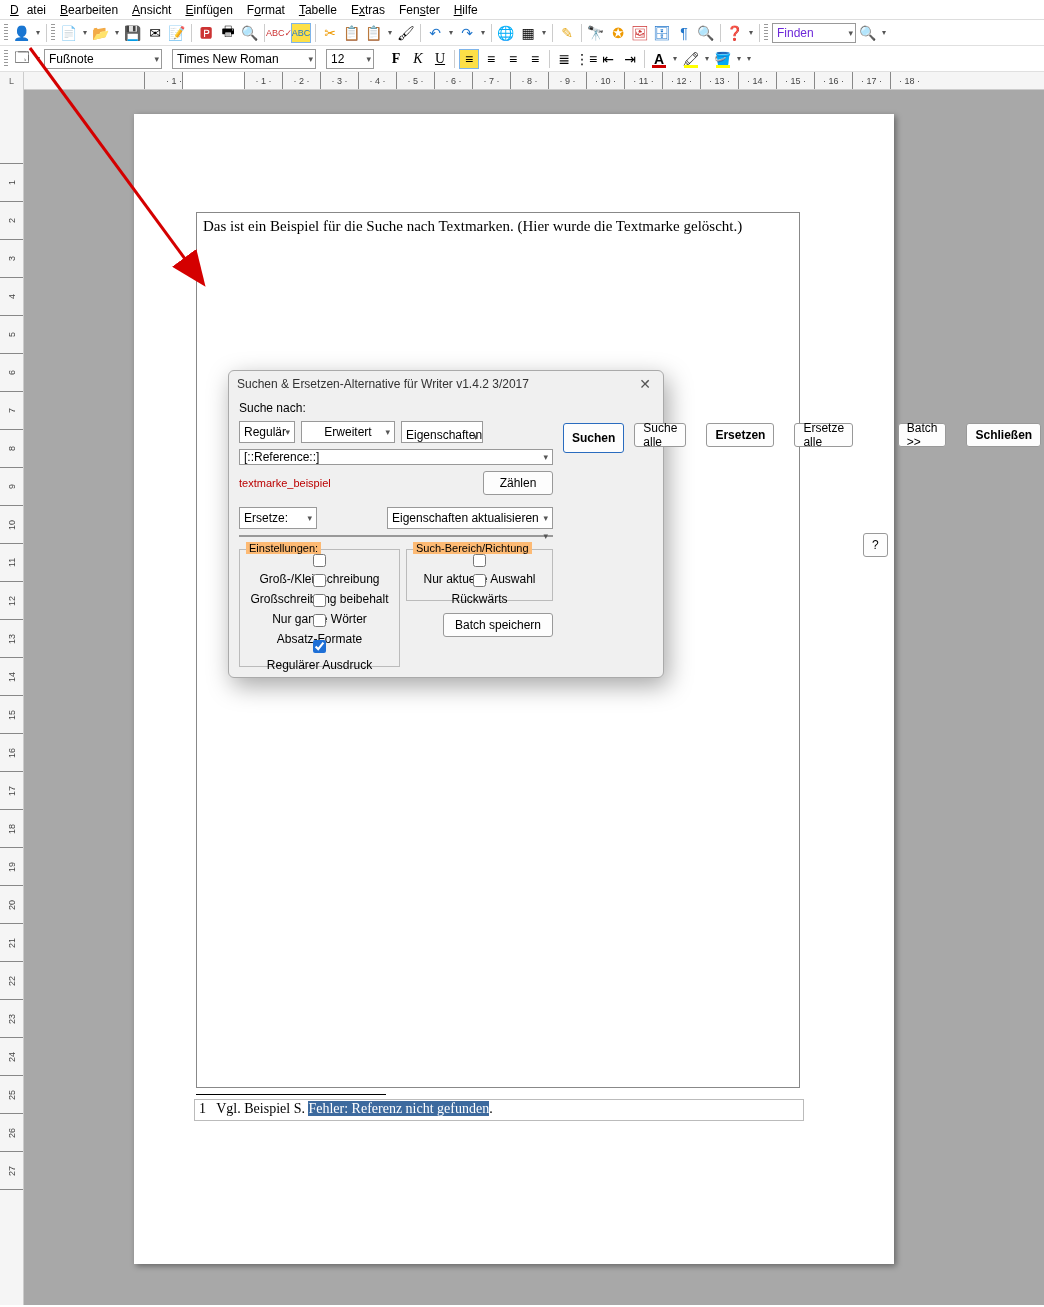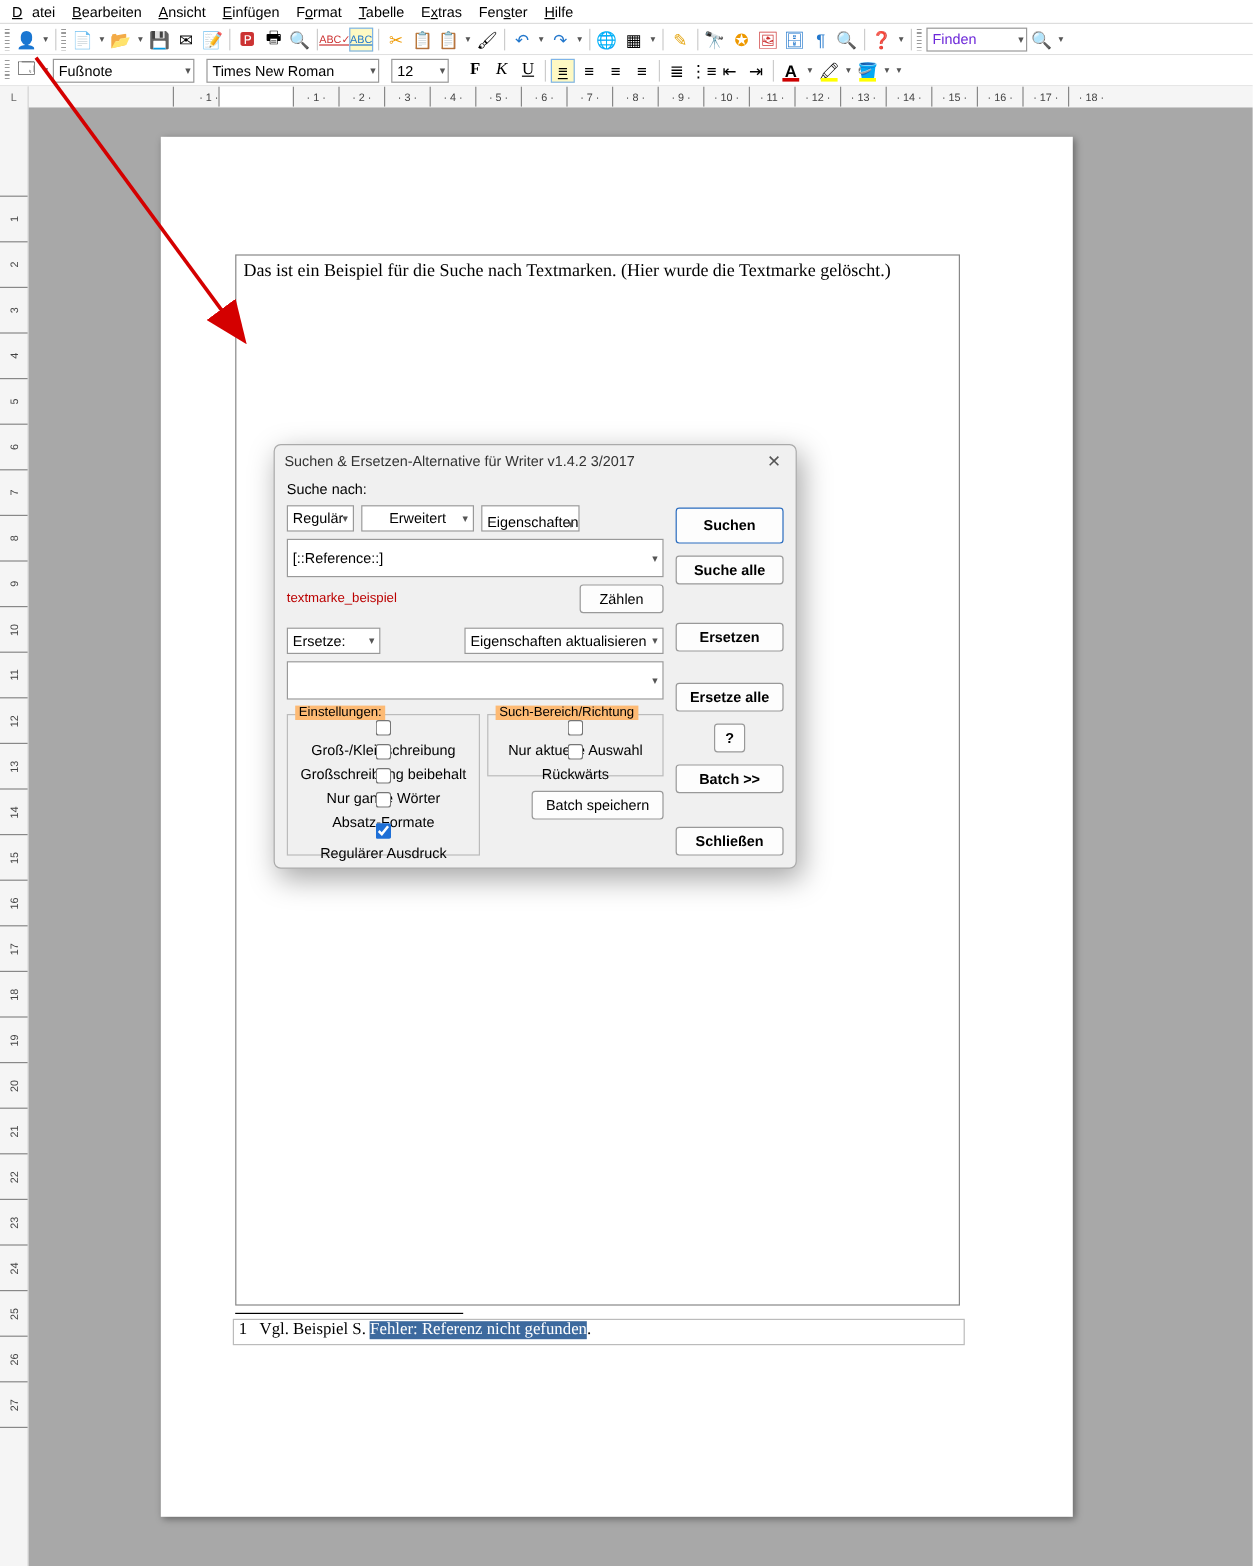--- a/index.html
+++ b/index.html
@@ -8,21 +8,21 @@
 
 .menubar { display: flex; gap: 6px; padding: 2px 6px; background: #fff; border-bottom: 1px solid #ddd; height: 20px; }
 .menubar span { padding: 1px 4px; cursor: default; }
 .menubar u { text-decoration: underline; }
 
 
 .toolbar { display: flex; align-items: center; gap: 2px; padding: 2px 4px; background: #fff; border-bottom: 1px solid #e0e0e0; height: 26px; }
 .tb-grip { width: 4px; height: 18px; background: repeating-linear-gradient(to bottom, #999 0, #999 1px, transparent 1px, transparent 3px); margin-right: 2px; }
 .tb-sep { width: 1px; height: 18px; background: #ccc; margin: 0 2px; }
 .tb-btn { width: 20px; height: 20px; display: flex; align-items: center; justify-content: center; border: 1px solid transparent; font-size: 14px; cursor: pointer; }
-.tb-btn.pressed { border-color: #7eb4ea; background: #fef9c3; text-decoration: underline; }
+.tb-btn.pressed { border-color: #7eb4ea; background: #fde047; }
 .tb-dd { width: 8px; height: 20px; display: flex; align-items: center; justify-content: center; font-size: 8px; color: #555; }
 .combo { height: 20px; border: 1px solid #999; background: #fff; display: flex; align-items: center; padding: 0 4px; font-size: 12px; position: relative; }
 .combo .arrow { position: absolute; right: 2px; font-size: 9px; color: #555; }
 
 
 .hruler-wrap { display: flex; height: 18px; border-bottom: 1px solid #ccc; }
 .corner { width: 24px; height: 18px; border-right: 1px solid #ccc; display:flex; align-items:center; justify-content:center; font-size:9px; color:#666; background:#f5f5f5; }
 .hruler { flex: 1; background: #f5f5f5; position: relative; font-size: 9px; color: #444; overflow: hidden; }
 .hruler-inner { position: absolute; left: 120px; top: 0; height: 100%; display: flex; }
 .hruler-cm { width: 38px; text-align: center; border-left: 1px solid #888; height: 100%; line-height: 18px; }
@@ -88,21 +88,21 @@
   <span class="tb-btn" style="color:#e6a817;">📂</span>
     <span class="tb-dd">▾</span>
   <span class="tb-btn" style="color:#2277cc;">💾</span>
   <span class="tb-btn">✉</span>
   <span class="tb-btn">📝</span>
   <span class="tb-sep"></span>
   <span class="tb-btn" style="color:#c33;">🅿</span>
   <span class="tb-btn">🖶</span>
   <span class="tb-btn">🔍</span>
   <span class="tb-sep"></span>
-  <span class="tb-btn" style="color:#c33;font-size:9px;text-decoration:underline;">ABC✓</span>
+  <span class="tb-btn" style="color:#c33;font-size:9px;">ABC✓</span>
   <span class="tb-btn pressed" style="color:#27c;font-size:9px;">ABC</span>
   <span class="tb-sep"></span>
   <span class="tb-btn" style="color:#e90;">✂</span>
   <span class="tb-btn">📋</span>
   <span class="tb-btn">📋</span>
     <span class="tb-dd">▾</span>
   <span class="tb-btn">🖌</span>
   <span class="tb-sep"></span>
   <span class="tb-btn" style="color:#27c;">↶</span>
     <span class="tb-dd">▾</span>
@@ -337,21 +337,21 @@
                   </label>
               </div>
               <div style="flex:1;"></div>
               <div class="btn" style="width:110px; align-self:flex-end;">
                   <span>Batch speichern</span>
                 </div>
             </div>
           </div>
         </div>
 
-        <div style="display:flex; flex-direction:column; gap:10px; padding-top:22px;font-weight:bold;">
+        <div style="display:flex; flex-direction:row; gap:10px; padding-top:22px;">
           <div class="btn primary" style="height:30px;">
               <b>Suchen</b>
             </div>
           <div class="btn">
               <span>Suche alle</span>
             </div>
           <div style="height:12px;"></div>
           <div class="btn">
               <b>Ersetzen</b>
             </div>

